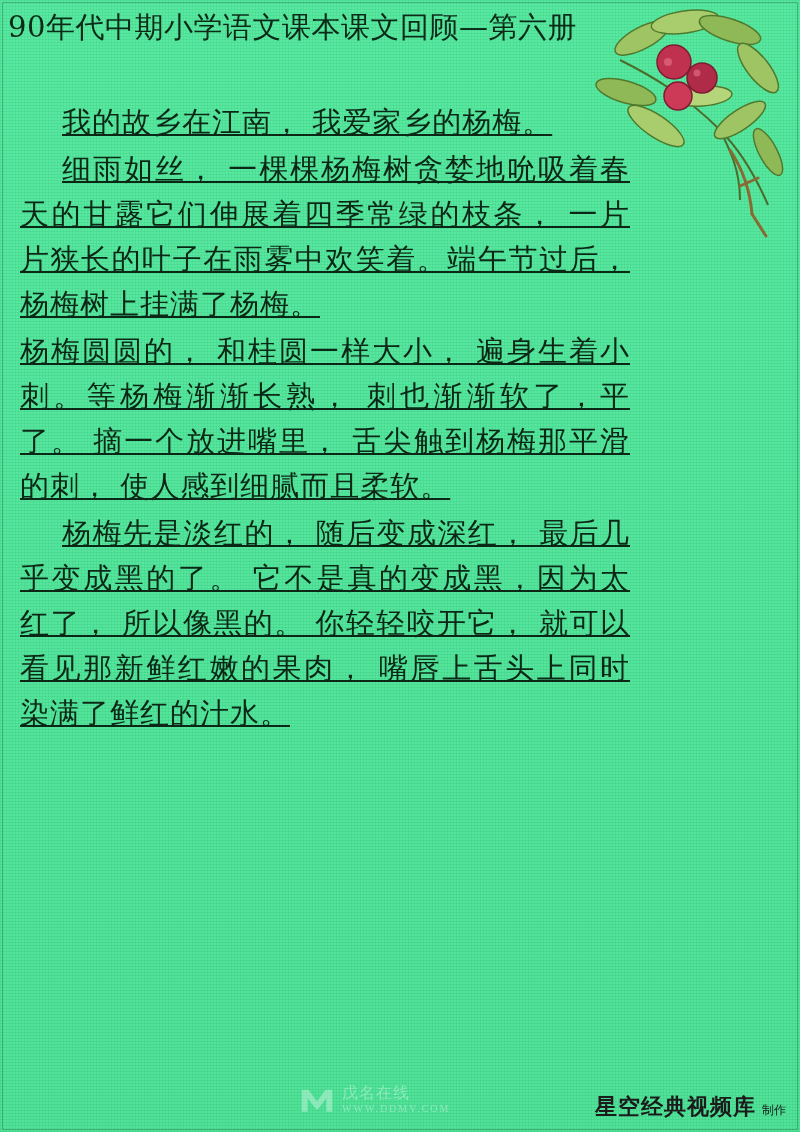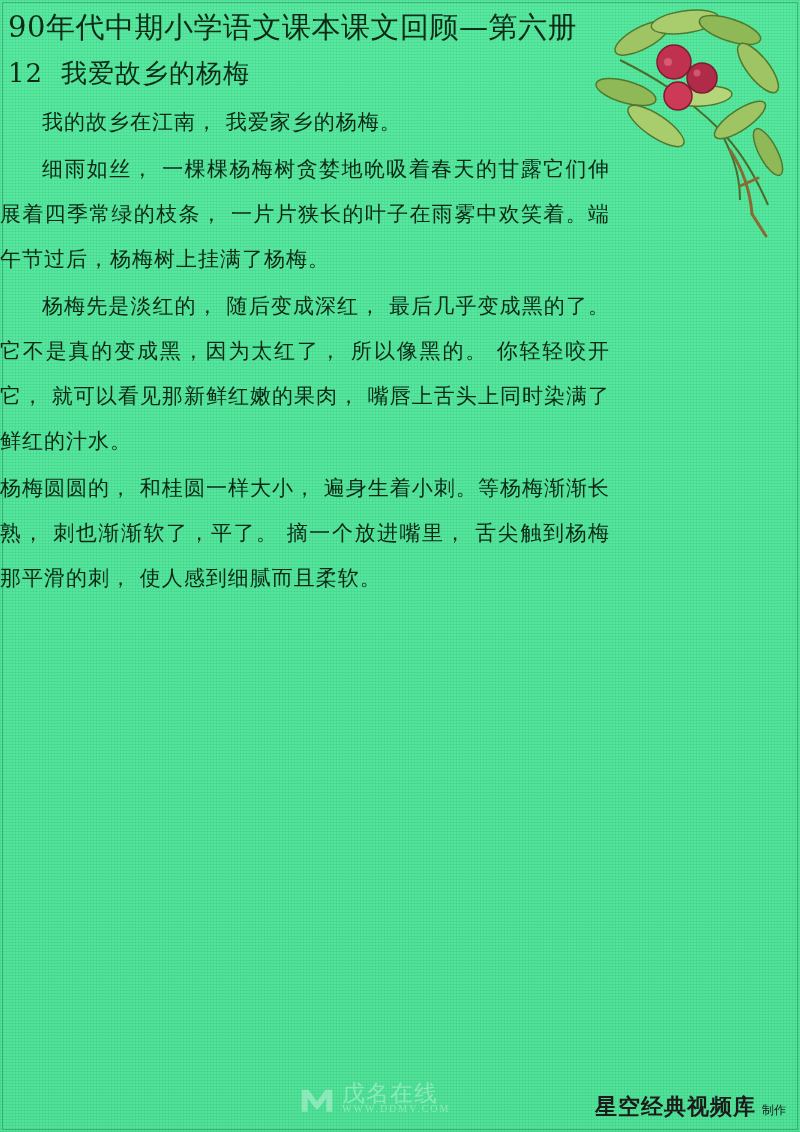--- a/index.html
+++ b/index.html
@@ -50,28 +50,29 @@
     line-height: 34px;
     color: #0c2a18;
     letter-spacing: 1px;
   }
   .lesson-num {
     margin-right: 18px;
   }
   .body-text {
     position: absolute;
     top: 100px;
-    left: 0;
+    left: 20px;
     width: 610px;
     font-family: "DejaVu Serif", serif;
-    font-size: 21px;
+    font-size: 29px;
     line-height: 45px;
     color: #0b2716;
     letter-spacing: 1px;
     text-align: justify;
+    text-decoration: underline;
   }
   .para {
     margin: 0 0 2px 0;
     white-space: pre-wrap;
   }
   .indent {
     text-indent: 42px;
   }
 
   
@@ -94,22 +95,22 @@
     display: flex;
     align-items: center;
     gap: 8px;
     opacity: 0.35;
   }
   .wm-left .wm-mark {
     width: 34px;
     height: 30px;
   }
   .wm-left .wm-name {
-    font-family: Liberation Sans, sans-serif;
-    font-size: 23px;
+    font-family: Liberation Serif, serif;
+    font-size: 16px;
     color: #ffffff;
     letter-spacing: 1px;
     line-height: 20px;
   }
   .wm-left .wm-sub {
     font-family: Liberation Serif, serif;
     font-size: 10px;
     color: #ffffff;
     letter-spacing: 2px;
   }
@@ -140,23 +141,20 @@
   }
 </style>
 </head>
 <body>
 
 <div class="page">
   <div class="page-border"></div>
 
   <div class="title-bar">90年代中期小学语文课本课文回顾—第六册</div>
 
-  <div class="lesson-head">
-    <span class="lesson-num">12</span><span>我爱故乡的杨梅</span>
-  </div>
 
   <div class="illustration">
     <svg width="200" height="245" viewBox="0 0 200 245" xmlns="http://www.w3.org/2000/svg" aria-hidden="true">
       <g stroke="#4b6d2c" stroke-width="2" fill="none">
         <path d="M30 60 C60 75, 95 95, 130 130 C150 150, 165 175, 178 205"></path>
         <path d="M130 130 C140 150, 150 170, 150 200"></path>
       </g>
 
       <g>
         <ellipse cx="52" cy="38" rx="30" ry="11" fill="#9ec463" stroke="#4f7a2e" stroke-width="1.5" transform="rotate(-28 52 38)"></ellipse>
@@ -181,22 +179,22 @@
         <path d="M140 150 C152 168, 160 190, 162 214"></path>
         <path d="M162 214 L176 236"></path>
         <path d="M150 186 L168 178"></path>
       </g>
     </svg>
   </div>
 
   <div class="body-text">
     <p class="para indent">我的故乡在江南， 我爱家乡的杨梅。</p>
     <p class="para indent">细雨如丝， 一棵棵杨梅树贪婪地吮吸着春天的甘露它们伸展着四季常绿的枝条， 一片片狭长的叶子在雨雾中欢笑着。端午节过后，杨梅树上挂满了杨梅。</p>
+    <p class="para">杨梅圆圆的， 和桂圆一样大小， 遍身生着小刺。等杨梅渐渐长熟， 刺也渐渐软了，平了。 摘一个放进嘴里， 舌尖触到杨梅那平滑的刺， 使人感到细腻而且柔软。</p>
     <p class="para indent">杨梅先是淡红的， 随后变成深红， 最后几乎变成黑的了。 它不是真的变成黑，因为太红了， 所以像黑的。 你轻轻咬开它， 就可以看见那新鲜红嫩的果肉， 嘴唇上舌头上同时染满了鲜红的汁水。</p>
-    <p class="para">杨梅圆圆的， 和桂圆一样大小， 遍身生着小刺。等杨梅渐渐长熟， 刺也渐渐软了，平了。 摘一个放进嘴里， 舌尖触到杨梅那平滑的刺， 使人感到细腻而且柔软。</p>
   </div>
 
   <div class="wm-left">
     <svg class="wm-mark" viewBox="0 0 40 34" aria-hidden="true">
       <path d="M2 32 L2 6 L10 6 L20 20 L30 6 L38 6 L38 32 L31 32 L31 16 L21 29 L19 29 L9 16 L9 32 Z" fill="#ffffff"></path>
     </svg>
     <div class="wm-left-text">
       <div class="wm-name">戊名在线</div>
       <div class="wm-sub">WWW.DDMV.COM</div>
     </div>

